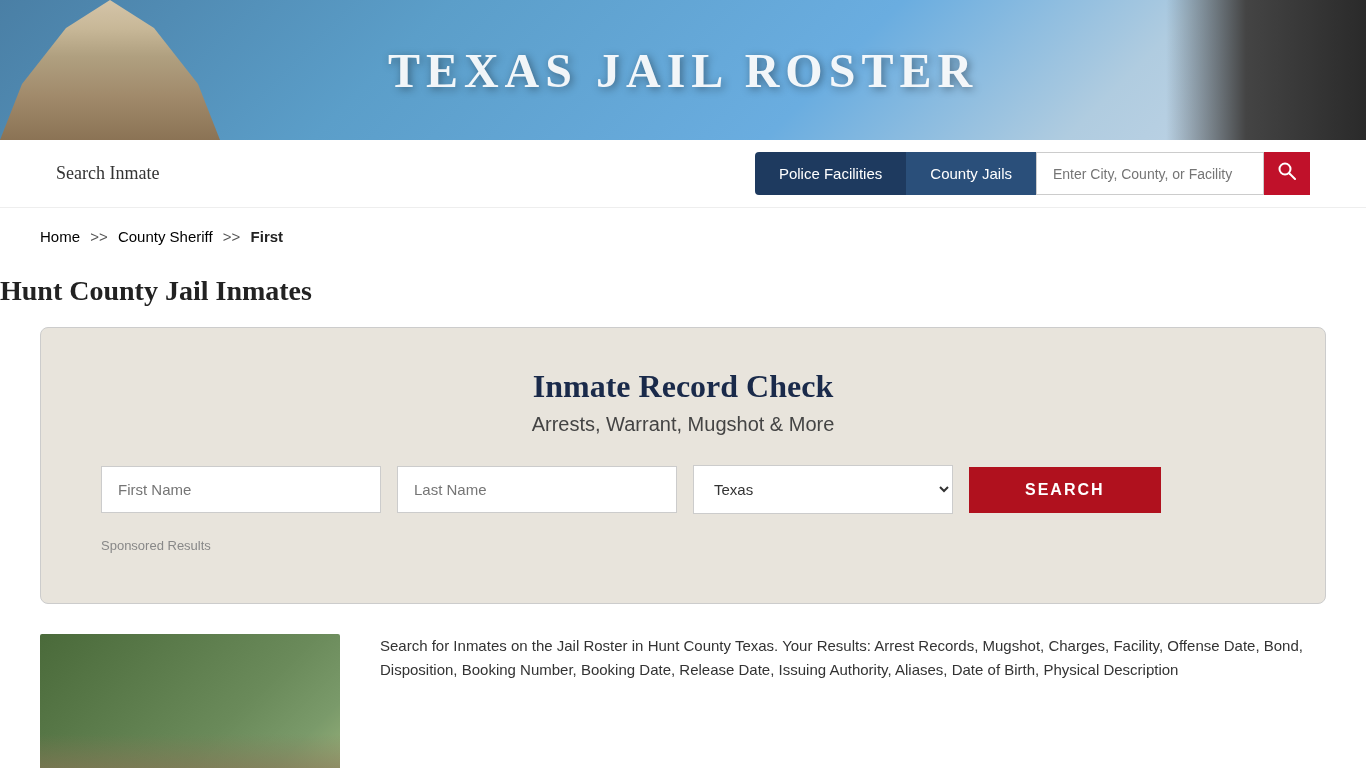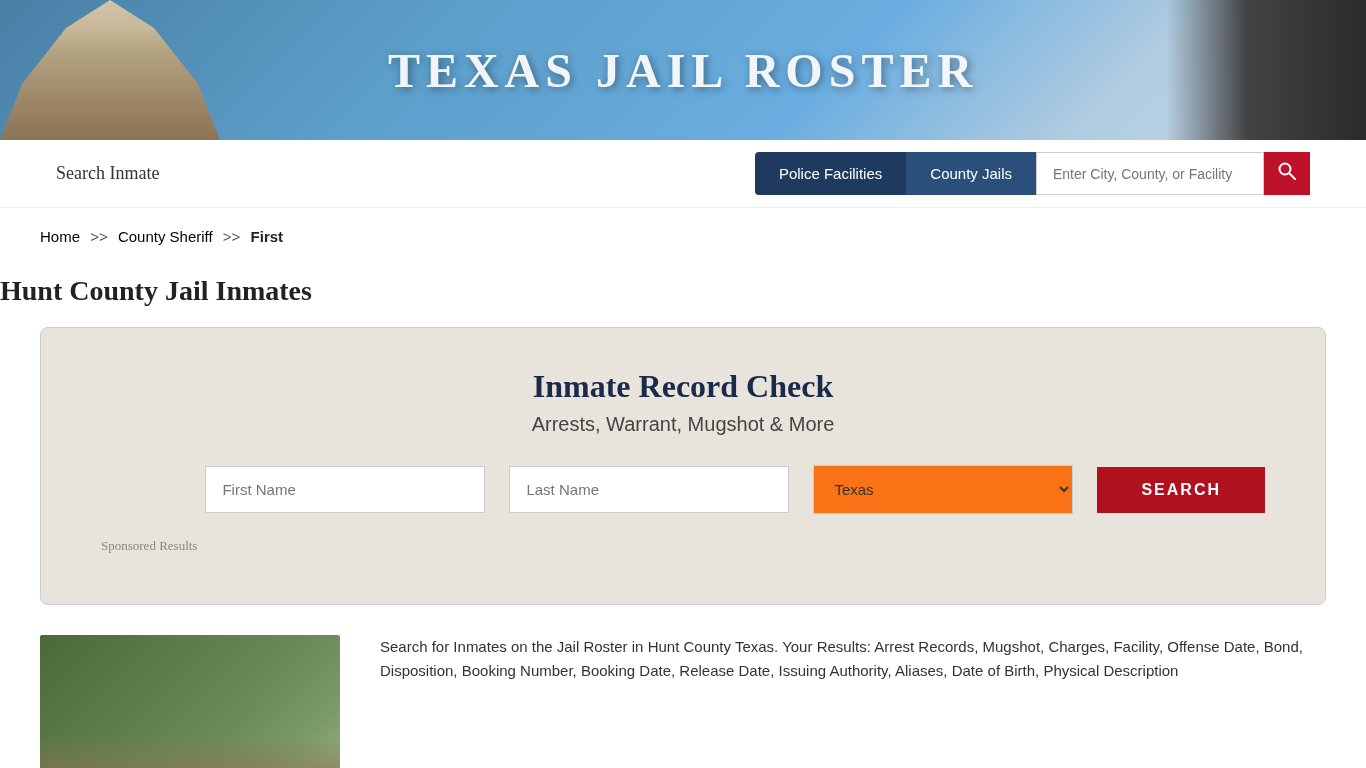--- a/index.html
+++ b/index.html
@@ -150,63 +150,63 @@
     }
     .panel-subtitle {
       text-align: center;
       font-size: 20px;
       color: #444;
       font-family: Liberation Sans, sans-serif;
       margin-bottom: 29px;
     }
     .search-fields {
       display: flex;
-      gap: 24px;
+      gap: 16px;
       align-items: center;
-      justify-content: flex-end;
+      justify-content: flex-start;
     }
     .field-first-name, .field-last-name {
       flex: 1;
       max-width: 280px;
       padding: 14px 16px;
       font-size: 15px;
       border: 1px solid #ccc;
       background: #fff;
       font-family: Arial, sans-serif;
       color: #999;
       outline: none;
     }
     .field-state {
       flex: 1;
       max-width: 260px;
       padding: 14px 16px;
       font-size: 15px;
       border: 1px solid #ccc;
-      background: #f97316;
+      background: #ffffff;
       font-family: Arial, sans-serif;
       color: #333;
       outline: none;
       cursor: pointer;
     }
     .search-btn {
       background: #b0111e;
       color: #fff;
       border: none;
-      padding: 14px 44px;
+      padding: 14px 56px;
       font-size: 16px;
       font-weight: bold;
       letter-spacing: 2px;
       cursor: pointer;
       font-family: Arial, sans-serif;
       min-width: 160px;
     }
     .sponsored-results {
       font-size: 13px;
       color: #888;
-      font-family: Liberation Serif, serif;
+      font-family: Liberation Sans, sans-serif;
       margin-top: 24px;
     }
 
     
     .bottom-section {
       display: flex;
       gap: 40px;
       margin: 30px 40px 0 40px;
     }
     .bottom-image {

